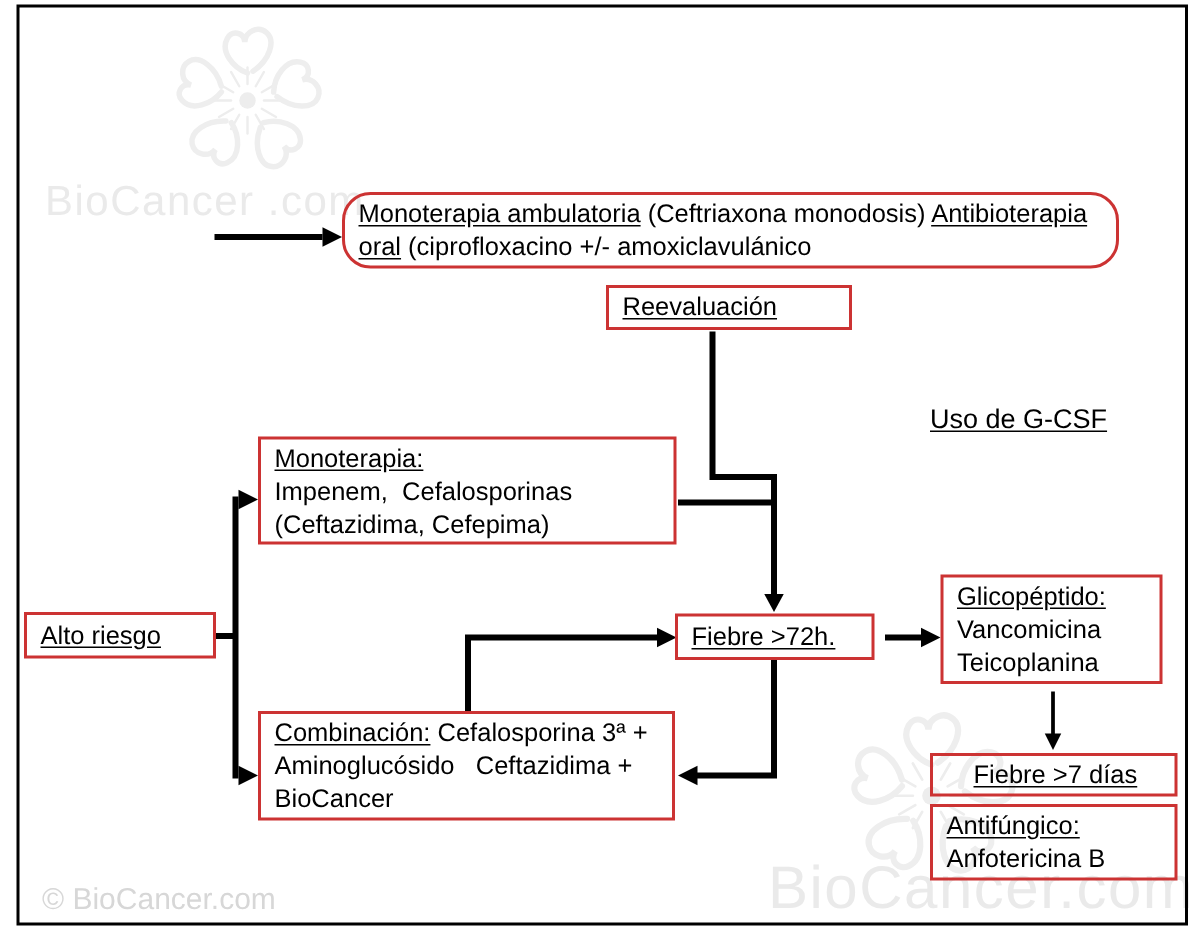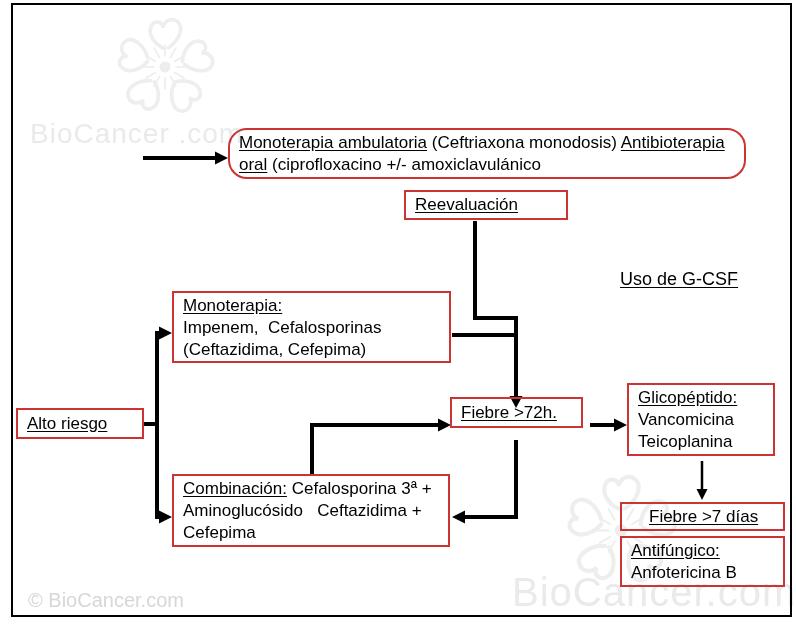--- a/index.html
+++ b/index.html
@@ -113,34 +113,34 @@
   <div class="box" style="left:172px;top:291px;width:279px;height:72px;">
     <div class="ln"><span class="u">Monoterapia:</span></div>
     <div class="ln"><span>Impenem,  Cefalosporinas</span></div>
     <div class="ln"><span>(Ceftazidima, Cefepima)</span></div>
   </div>
 
   <div class="box vcenter" style="left:16px;top:408px;width:128px;height:31px;">
     <span class="u">Alto riesgo</span>
   </div>
 
-  <div class="box vcenter" style="left:450px;top:397px;width:133px;height:31px;">
+  <div class="box vcenter" style="left:450px;top:409px;width:133px;height:31px;">
     <span class="u">Fiebre &gt;72h.</span>
   </div>
 
   <div class="box" style="left:627px;top:383px;width:148px;height:73px;">
     <div class="ln"><span class="u">Glicopéptido:</span></div>
     <div class="ln"><span>Vancomicina</span></div>
     <div class="ln"><span>Teicoplanina</span></div>
   </div>
 
   <div class="box" style="left:172px;top:474px;width:278px;height:73px;">
     <div class="ln"><span class="u">Combinación:</span><span> Cefalosporina 3ª +</span></div>
     <div class="ln"><span>Aminoglucósido   Ceftazidima +</span></div>
-    <div class="ln"><span>Cefepima</span></div>
+    <div class="ln"><span>BioCancer</span></div>
   </div>
 
   <div class="box vcenter" style="left:620px;top:502px;width:165px;height:29px;padding-left:27px;">
     <span class="u">Fiebre &gt;7 días</span>
   </div>
 
   <div class="box" style="left:620px;top:536px;width:165px;height:51px;">
     <div class="ln"><span class="u">Antifúngico:</span></div>
     <div class="ln"><span>Anfotericina B</span></div>
   </div>

